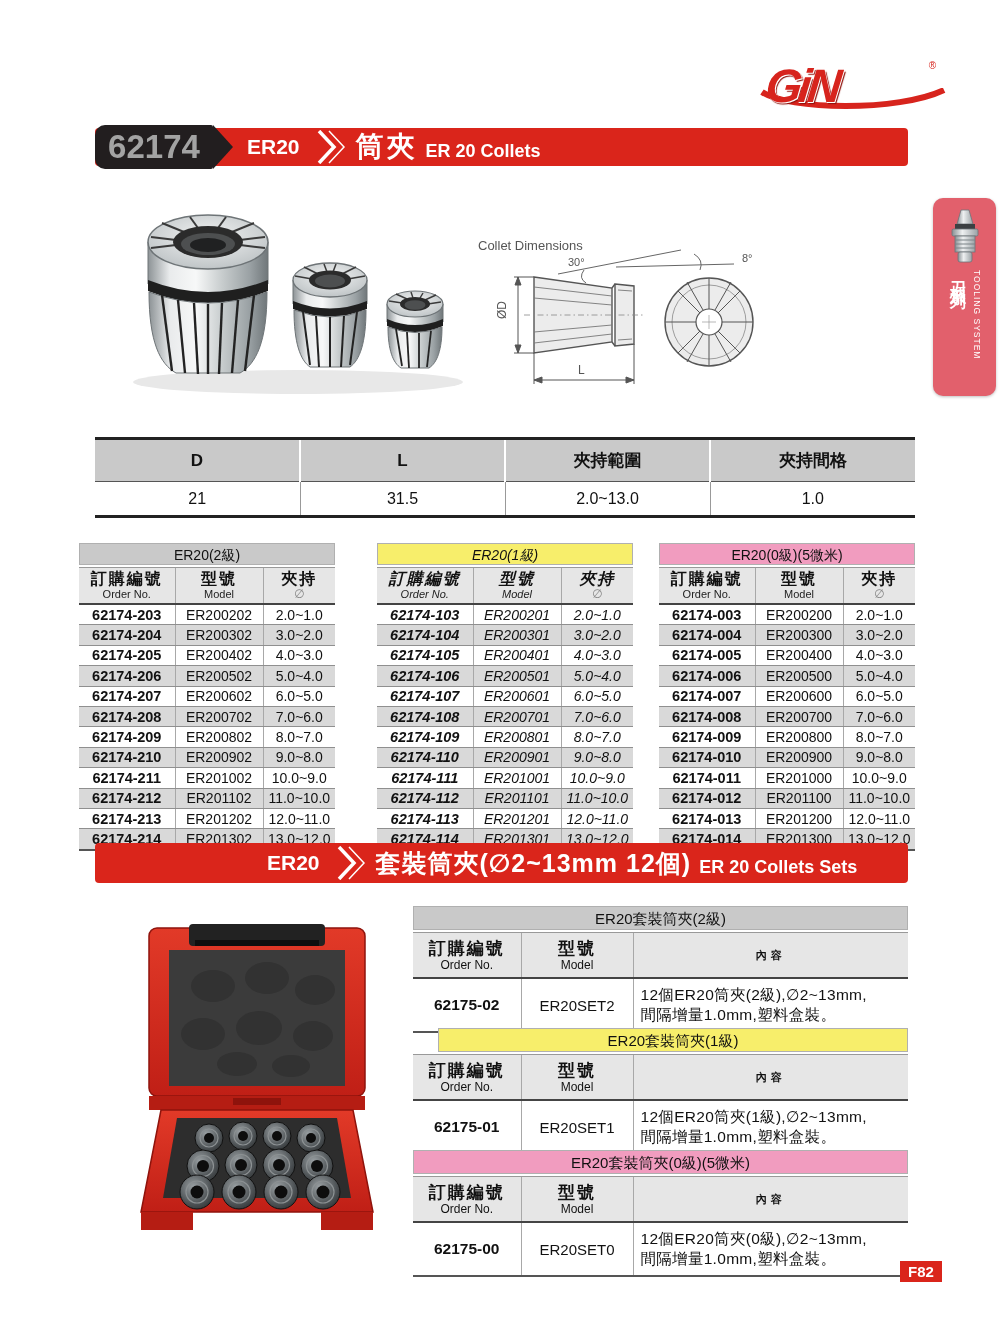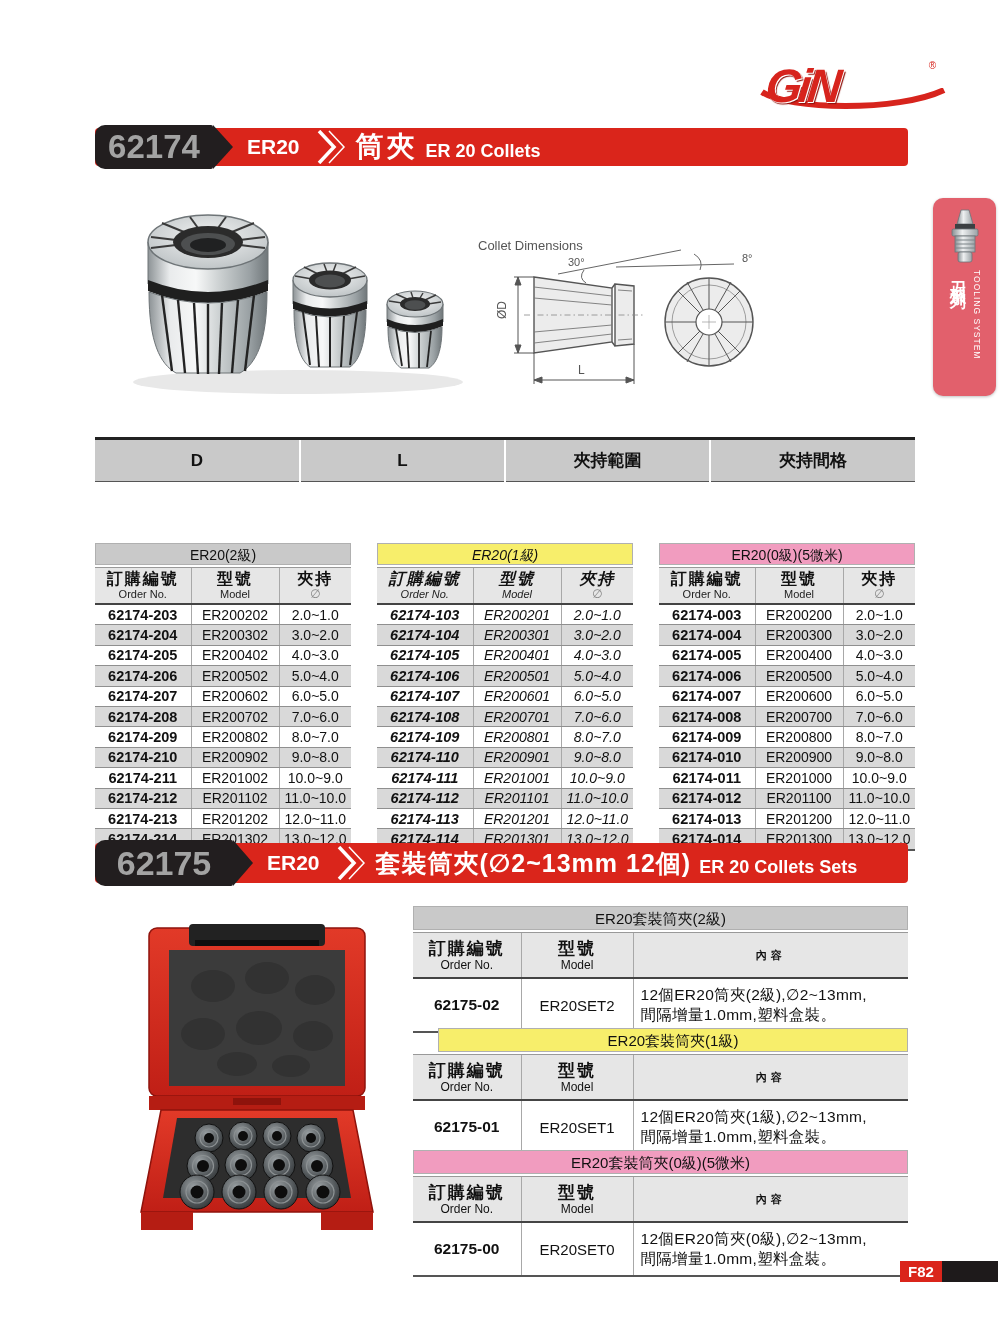--- a/index.html
+++ b/index.html
@@ -46,21 +46,21 @@
   
   .dim{position:absolute;left:95px;top:437px;width:820px;border-collapse:collapse;table-layout:fixed;}
   .dim th{background:#c9c9c9;height:39px;font-size:17px;font-weight:bold;
     border-top:3px solid #222;border-bottom:1px solid #555;}
   .dim th+th{border-left:2px solid #fff;}
   .dim td{height:31px;text-align:center;font-size:16px;border-bottom:3px solid #222;background:#fff;}
   .dim td+td{border-left:1px solid #999;}
 
   
   .spec{position:absolute;top:543px;width:256px;}
-  #spec1{left:95px;} #spec2{left:377px;font-style:italic;} #spec3{left:659px;}
+  #spec1{left:79px;} #spec2{left:377px;font-style:italic;} #spec3{left:659px;}
   .band{height:22px;line-height:22px;text-align:center;font-size:14px;color:#111;
     border:1px solid #b0b0b0;box-sizing:border-box;margin-bottom:2px;}
   .spec table{width:100%;border-collapse:collapse;table-layout:fixed;}
   .spec thead th{background:#e6e6e6;border-top:1px solid #999;border-bottom:2px solid #444;
     padding:2px 0 3px 0;}
   .spec th .zh{display:block;font-size:16px;font-weight:bold;letter-spacing:2px;line-height:18px;}
   .spec th .en{display:block;font-size:11px;font-weight:normal;color:#222;line-height:12px;}
   .spec th .sym{display:block;font-size:12px;font-weight:normal;color:#8a8a8a;line-height:12px;}
   .spec th+th,.spec td+td{border-left:1px solid #a8a8a8;}
   .spec td{height:17.4px;text-align:center;font-size:14px;border-bottom:1px solid #8f8f8f;
@@ -83,21 +83,21 @@
   .set td.order{font-weight:bold;font-size:15.5px;}
   .set td.content{text-align:left;padding:2px 4px 2px 7px;font-size:15.5px;line-height:20px;
     letter-spacing:0.3px;}
 
   
   .collets-img{position:absolute;left:128px;top:192px;}
   .drawing{position:absolute;left:466px;top:222px;}
   .setbox-img{position:absolute;left:133px;top:916px;}
 
   
-  .pageno{position:absolute;left:900px;top:1261px;height:21px;display:flex;}
+  .pageno{position:absolute;left:900px;top:1261px;height:21px;display:flex;align-items:center;}
   .pageno .red{width:42px;background:#da251b;color:#fff;font-weight:bold;font-size:15px;
     text-align:center;line-height:21px;}
   .pageno .blk{width:56px;background:#1e1a1b;}
 </style>
 </head>
 <body>
 
 <div id="page">
 
   <div class="logo">
@@ -309,20 +309,26 @@
   </div>
 
   <table class="dim">
     <tbody>
       <tr>
         <th>D</th>
         <th>L</th>
         <th>夾持範圍</th>
         <th>夾持間格</th>
       </tr>
+      <tr>
+        <td>21</td>
+        <td>31.5</td>
+        <td>2.0~13.0</td>
+        <td>1.0</td>
+      </tr>
     </tbody>
   </table>
 
   <div class="spec" id="spec1">
     <div class="band" style="background: rgb(201, 201, 201);">ER20(2級)</div>
     <table>
       <colgroup>
           <col style="width:96px">
           <col style="width:88px">
           <col style="width:72px">
@@ -580,24 +586,20 @@
           <tr class="alt">
             <td class="order">62174-014</td>
             <td>ER201300</td>
             <td>13.0~12.0</td>
           </tr>
         </tbody>
     </table>
   </div>
 
   <div class="banner" id="banner2">
-    <div class="code-box">
-      <span>62175</span>
-      <span class="code-tip"></span>
-    </div>
     <div class="banner-inner">
       <span class="series-label">ER20</span>
       <svg class="chev" width="30" height="34" viewBox="0 0 30 34">
         <path d="M3,1 L18,17 L3,33" stroke="#fff" fill="none" stroke-width="3.5"></path>
         <path d="M13,1 L28,17 L13,33" stroke="#fff" fill="none" stroke-width="1.5"></path>
       </svg>
       <span class="bn-zh">套裝筒夾(∅2~13mm  12個)</span>
       <span class="bn-en">ER 20 Collets Sets</span>
     </div>
   </div>

